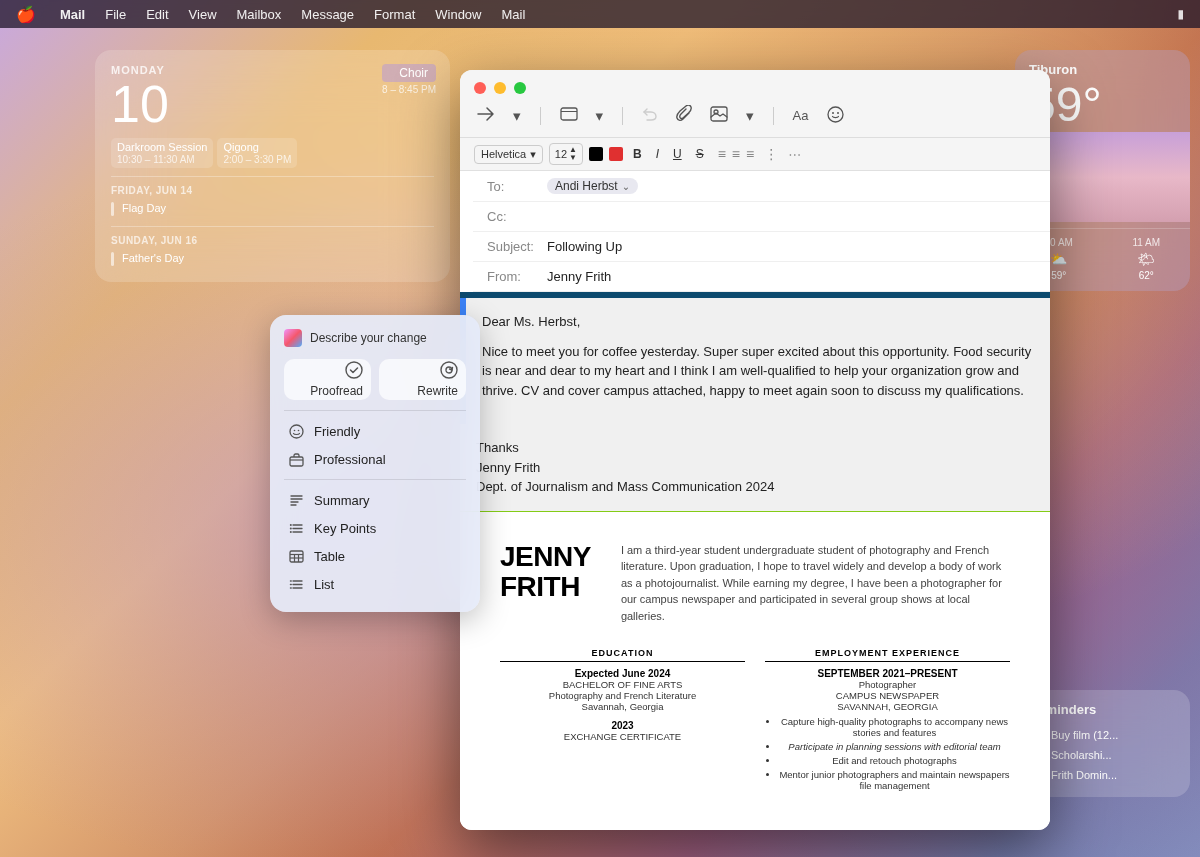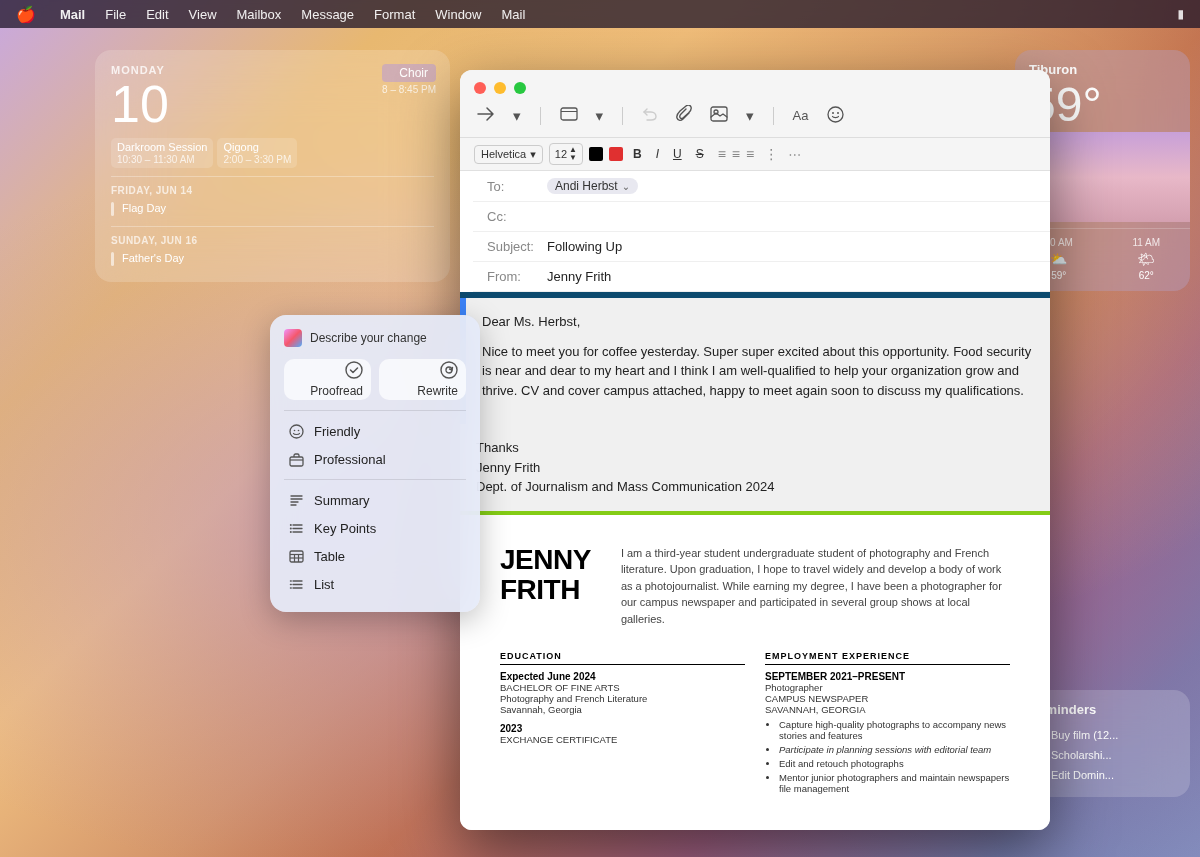--- a/index.html
+++ b/index.html
@@ -445,21 +445,21 @@
       font-size: 13px;
       color: #222;
       line-height: 1.5;
       background: #f0f0f0;
     }
 
     
     .cv-attachment {
       background: white;
       padding: 30px 40px;
-      border-top: 4px solid #84cc16;
+      border-top: 1px solid #84cc16;
       font-family: 'Helvetica Neue', Arial, sans-serif;
     }
 
     .cv-header {
       display: flex;
       gap: 30px;
       margin-bottom: 24px;
     }
 
     .cv-name {
@@ -476,20 +476,21 @@
       line-height: 1.5;
     }
 
     .cv-section {
       display: flex;
       gap: 20px;
     }
 
     .cv-col {
       flex: 1;
+      text-align: center;
     }
 
     .cv-section-title {
       font-size: 9px;
       font-weight: 700;
       letter-spacing: 1px;
       text-transform: uppercase;
       border-bottom: 1px solid #000;
       padding-bottom: 3px;
       margin-bottom: 6px;
@@ -688,21 +689,21 @@
   <div class="reminder-item">
     <div class="reminder-circle"></div>
     <span>Buy film (12...</span>
   </div>
   <div class="reminder-item">
     <div class="reminder-circle"></div>
     <span>Scholarshi...</span>
   </div>
   <div class="reminder-item">
     <div class="reminder-circle"></div>
-    <span>Edit Domin...</span>
+    <span>Frith Domin...</span>
   </div>
 </div>
 
 <div class="mail-window">
 
   <div class="window-controls">
     <div class="traffic-light tl-red"></div>
     <div class="traffic-light tl-yellow"></div>
     <div class="traffic-light tl-green"></div>
   </div>

